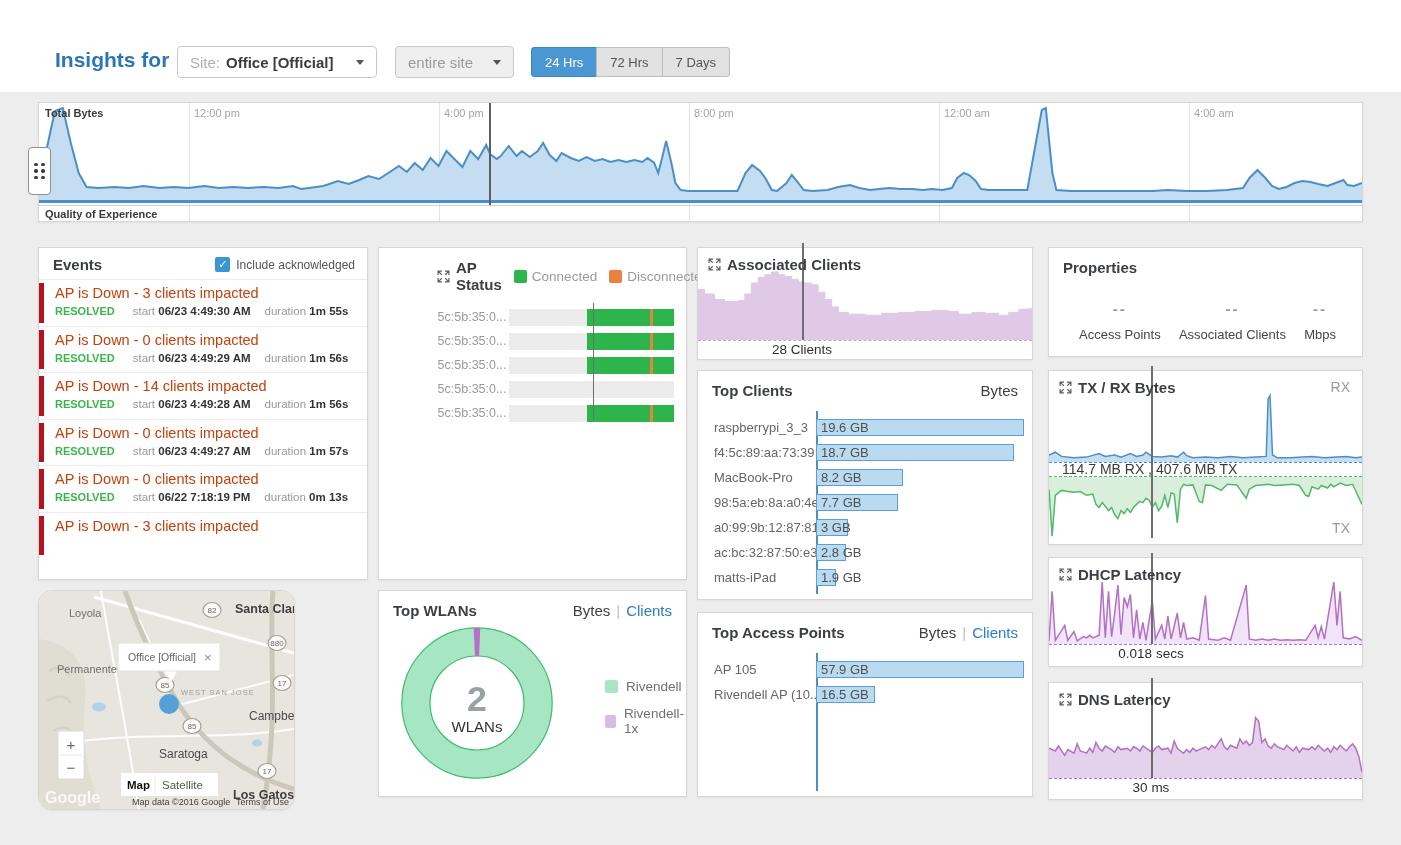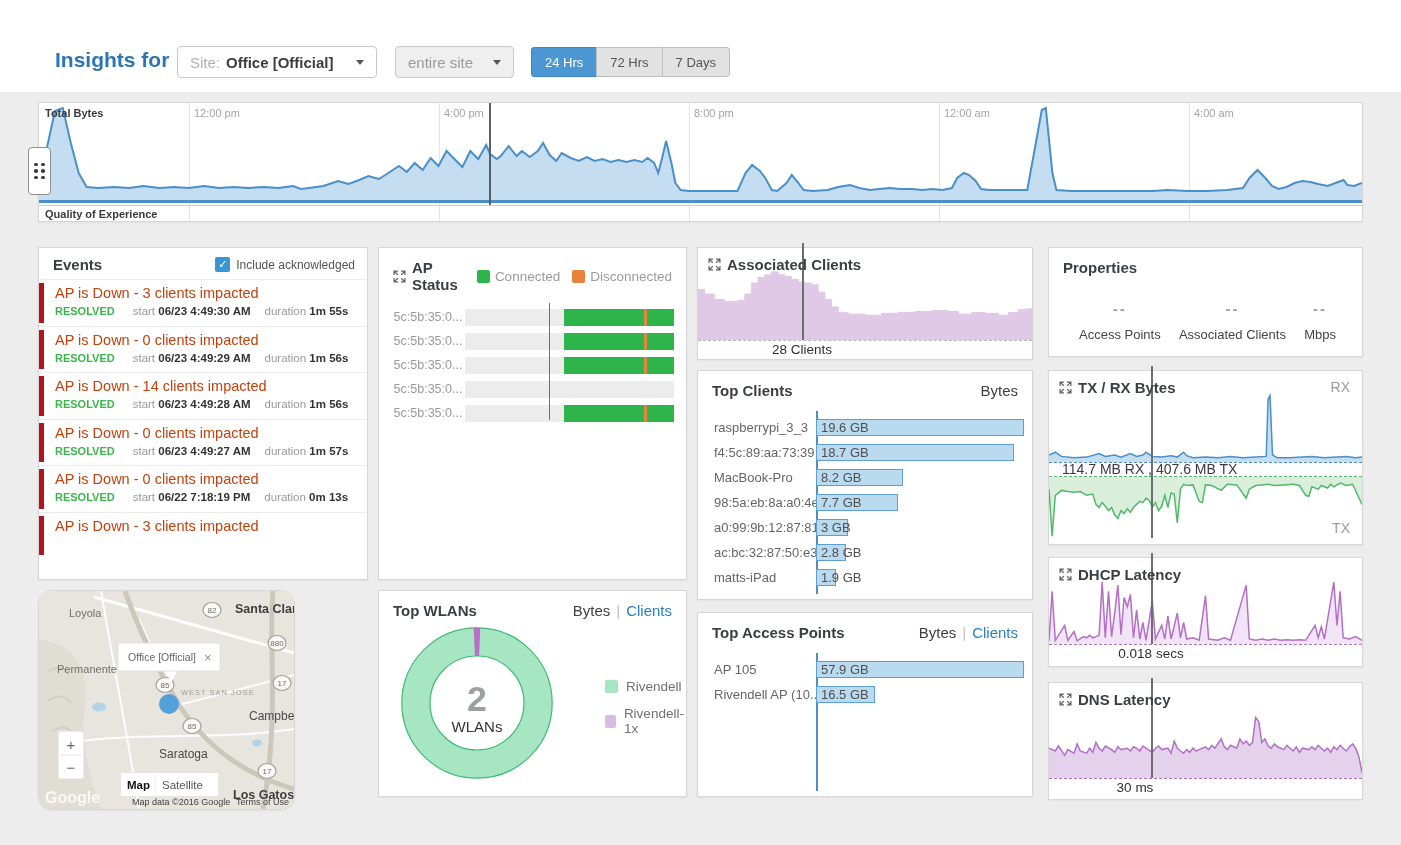--- a/index.html
+++ b/index.html
@@ -46,21 +46,21 @@
   .ack{font-size:12px;color:#555;}
   .ev-right{margin-left:auto;display:flex;align-items:center;}
   .event{position:relative;height:46.5px;box-sizing:border-box;border-top:1px solid #ececec;padding:5px 8px 0 16px;cursor:pointer;}
   .event .bar{position:absolute;left:0;top:3px;bottom:3px;width:5px;background:#b5121f;}
   .event .et{font-size:14.5px;color:#c2410c;}
   .event .em{margin-top:4px;font-size:11.5px;color:#999;}
   .event .em b{color:#333;}
   .event .st{color:#3cb54c;font-weight:bold;font-size:11px;margin-right:18px;}
   .event .em .gap{display:inline-block;width:14px;}
   
-  #apstatus{left:378px;top:247px;width:309px;height:333px;}
+  #apstatus{left:378px;top:247px;width:309px;height:333px;padding-left:44px;}
   .legend{display:flex;align-items:center;margin-left:auto;font-size:13.5px;color:#9a9a9a;}
   .swatch{width:13px;height:13px;border-radius:2px;display:inline-block;margin:0 5px 0 12px;}
   .ap-rows{position:relative;margin:4px 12px 0 12px;}
   .ap-row{display:flex;align-items:center;height:24px;text-align:center;}
   .ap-label{width:74px;font-size:12.5px;color:#9b9b9b;}
   .ap-track{position:relative;flex:1;height:17px;background:#ececec;}
   .ap-green{position:absolute;top:0;bottom:0;}
   .ap-orange{position:absolute;top:0;bottom:0;width:3px;}
   #ap-cursor{position:absolute;top:-2px;height:117px;width:1.5px;background:#6e6e6e;z-index:3;}
   
@@ -519,16 +519,16 @@
           </svg>
       </span>
       <span class="ptitle">DNS Latency</span>
     </div>
     <div id="dns-chart" style="position:absolute;left:0;top:24px;width:313px;height:71px"><svg width="313" height="71" viewBox="0 0 313 71" preserveAspectRatio="none">
           <path d="M0.0 41.2L6.3 44.0L9.4 39.0L15.7 48.3L18.8 42.6L25.0 46.2L28.2 36.9L31.3 44.0L37.6 46.2L40.7 41.2L43.8 45.4L46.9 35.5L50.1 41.2L53.2 44.0L56.3 39.0L62.6 42.6L65.7 45.4L68.9 39.8L72.0 42.6L78.3 41.2L81.4 44.0L84.5 39.8L87.6 41.2L90.8 44.0L93.9 39.0L97.0 41.2L103.3 45.4L106.4 41.2L109.5 39.0L112.7 42.6L118.9 41.2L122.1 46.2L125.2 34.1L128.3 41.2L131.5 44.0L134.6 46.2L137.7 42.6L140.8 45.4L144.0 41.2L147.1 44.0L150.2 42.6L156.5 39.8L159.6 42.6L162.8 38.3L165.9 41.2L172.2 31.9L175.3 39.8L178.4 42.6L181.5 38.3L187.8 41.2L190.9 31.9L194.1 36.9L197.2 34.1L200.3 38.3L203.5 35.5L206.6 10.6L209.7 14.2L212.8 35.5L216.0 31.9L219.1 39.0L222.2 41.2L225.4 36.9L228.5 39.8L234.8 42.6L237.9 38.3L241.0 41.2L244.1 44.0L247.3 39.8L250.4 45.4L253.5 41.2L259.8 42.6L262.9 39.8L266.1 42.6L269.2 38.3L272.3 41.2L275.4 44.0L278.6 41.2L281.7 45.4L284.8 39.8L288.0 42.6L291.1 38.3L294.2 41.2L297.3 44.0L300.5 39.8L303.6 36.9L306.7 41.2L309.9 49.7L313.0 65.3L313 71L0 71Z" fill="#e4d2ec" stroke="none"></path>
           <path d="M0.0 41.2L6.3 44.0L9.4 39.0L15.7 48.3L18.8 42.6L25.0 46.2L28.2 36.9L31.3 44.0L37.6 46.2L40.7 41.2L43.8 45.4L46.9 35.5L50.1 41.2L53.2 44.0L56.3 39.0L62.6 42.6L65.7 45.4L68.9 39.8L72.0 42.6L78.3 41.2L81.4 44.0L84.5 39.8L87.6 41.2L90.8 44.0L93.9 39.0L97.0 41.2L103.3 45.4L106.4 41.2L109.5 39.0L112.7 42.6L118.9 41.2L122.1 46.2L125.2 34.1L128.3 41.2L131.5 44.0L134.6 46.2L137.7 42.6L140.8 45.4L144.0 41.2L147.1 44.0L150.2 42.6L156.5 39.8L159.6 42.6L162.8 38.3L165.9 41.2L172.2 31.9L175.3 39.8L178.4 42.6L181.5 38.3L187.8 41.2L190.9 31.9L194.1 36.9L197.2 34.1L200.3 38.3L203.5 35.5L206.6 10.6L209.7 14.2L212.8 35.5L216.0 31.9L219.1 39.0L222.2 41.2L225.4 36.9L228.5 39.8L234.8 42.6L237.9 38.3L241.0 41.2L244.1 44.0L247.3 39.8L250.4 45.4L253.5 41.2L259.8 42.6L262.9 39.8L266.1 42.6L269.2 38.3L272.3 41.2L275.4 44.0L278.6 41.2L281.7 45.4L284.8 39.8L288.0 42.6L291.1 38.3L294.2 41.2L297.3 44.0L300.5 39.8L303.6 36.9L306.7 41.2L309.9 49.7L313.0 65.3" fill="none" stroke="#b370c5" stroke-width="1.5"></path>
         </svg></div>
     <div class="dashline" style="top:95px;border-color:#b370c5"></div>
     <div class="cursor-v" style="left:102px;height:100px"></div>
-    <div class="cursor-cap" style="left:16px;top:97px;width:140px">30 ms</div>
+    <div class="cursor-cap" style="left:32px;top:97px;width:140px">30 ms</div>
   </div>
 
 </div>
 
 </body></html>

